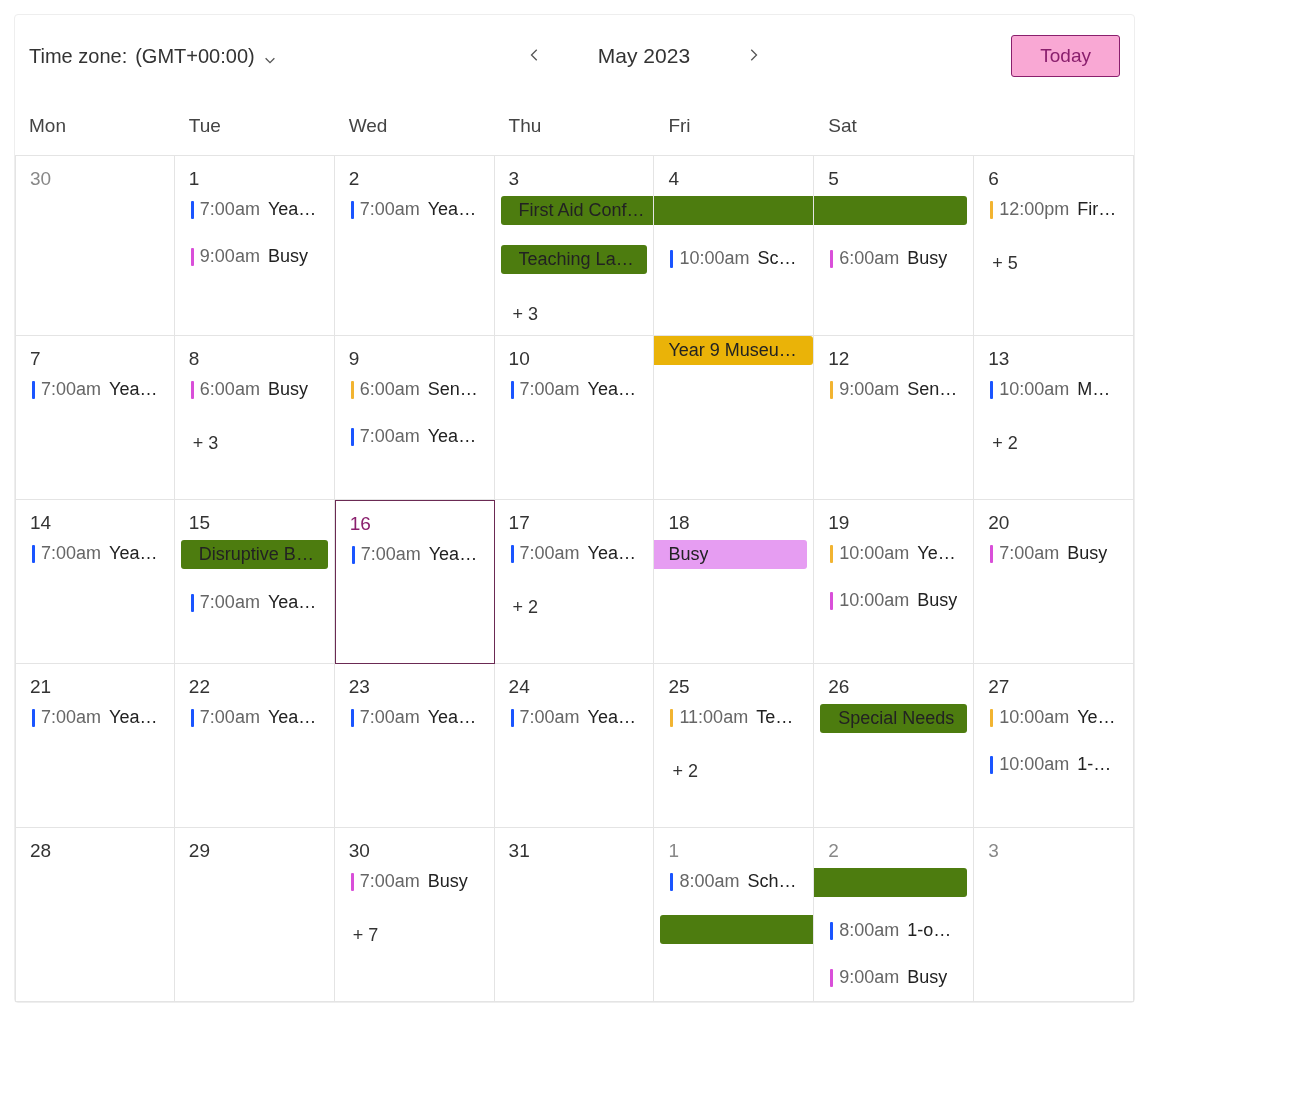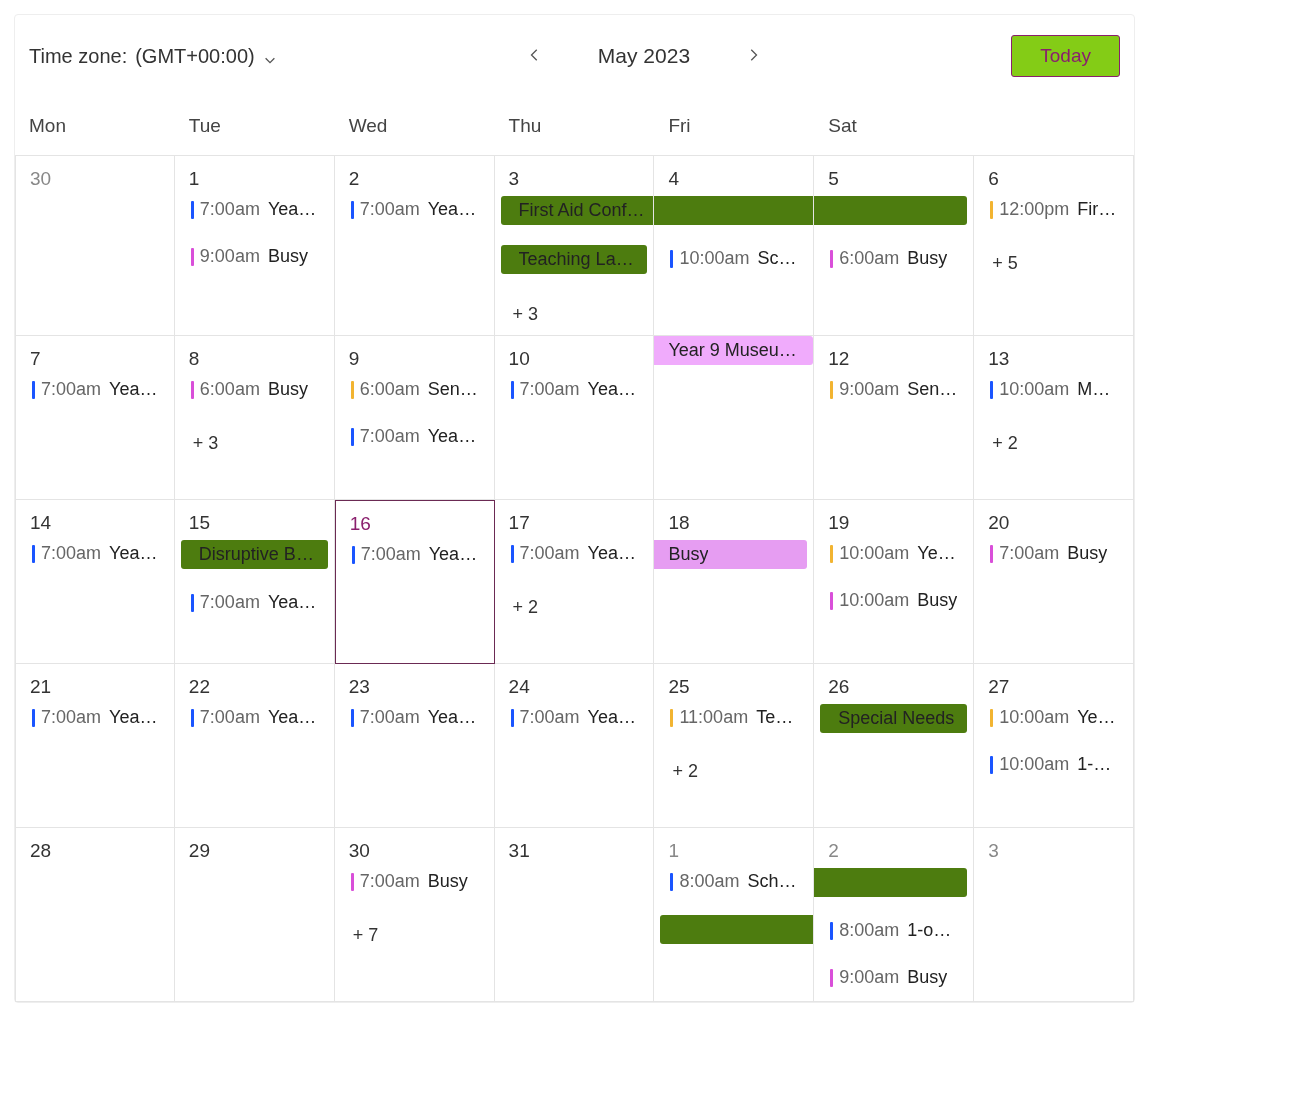--- a/index.html
+++ b/index.html
@@ -47,21 +47,21 @@
     background:none; border:none; cursor:pointer; padding:6px;
   }
   .nav-btn svg { width:14px; height:18px; stroke:#555; stroke-width:1.5; fill:none; }
   .title {
     font-size: 21px;
     color:#333;
   }
   .today-btn {
     border:1px solid #8a1f6d;
     color:#8a1f6d;
-    background:#84cc16;
+    background:#f9a8d4;
     padding: 9px 28px;
     border-radius:3px;
     font-size:19px;
     cursor:pointer;
   }
   .weekdays {
     display:grid;
     grid-template-columns: repeat(7,1fr);
     padding: 0 0 10px 0;
   }
@@ -129,21 +129,21 @@
     margin-left:6px;
     border-top-left-radius:3px;
     border-bottom-left-radius:3px;
   }
   .event.fill-yellow.round-right {
     margin-right:6px;
     border-top-right-radius:3px;
     border-bottom-right-radius:3px;
   }
   .event.fill-blue {
-    background:#f0abfc;
+    background:#eab308;
     margin:0 0 0 0;
     padding:4px 12px 4px 14px;
     border-radius:0 3px 3px 0;
   }
   .event.fill-purple {
     background:#e69df2;
     margin:0 6px 0 0;
     padding:4px 8px 4px 14px;
     border-radius:0 3px 3px 0;
   }

